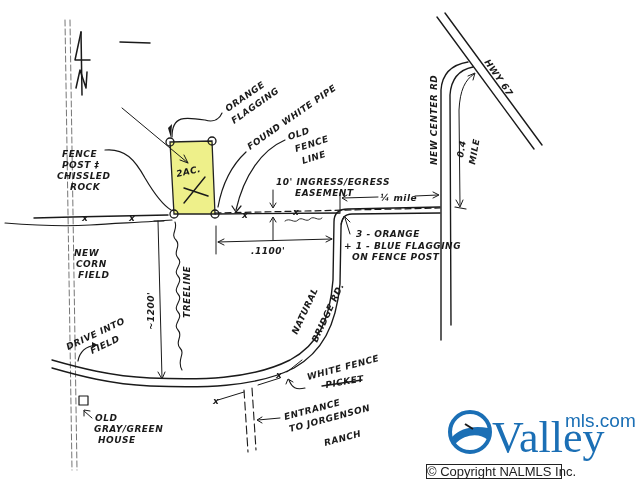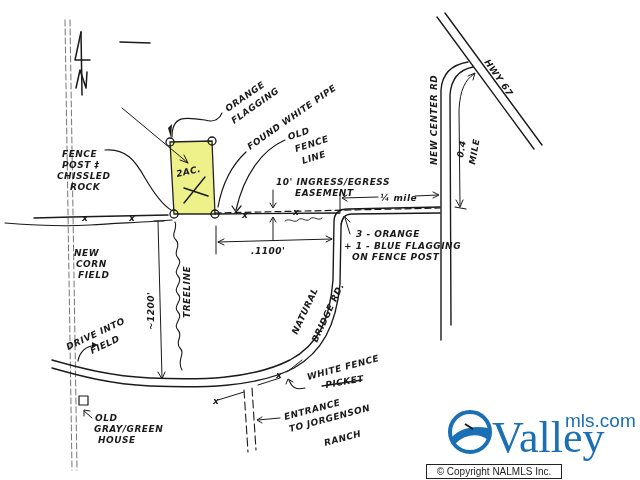--- a/index.html
+++ b/index.html
@@ -5,21 +5,21 @@
     html, body { margin: 0; padding: 0; background: #ffffff; }
     body { width: 640px; height: 480px; overflow: hidden; position: relative; font-family: "DejaVu Sans", sans-serif; }
     #map { position: absolute; left: 0; top: 0; width: 640px; height: 480px; }
     .ink { stroke: #1a1a1a; fill: none; stroke-linecap: round; stroke-linejoin: round; }
     .hand { font-family: "DejaVu Sans", sans-serif; font-style: italic; font-weight: bold; fill: #1a1a1a; font-size: 9px; letter-spacing: 0.5px; }
     .logo-text { font-family: "Liberation Serif", serif; fill: #1b6fb5; }
     .logo-small { font-family: "Liberation Sans", sans-serif; fill: #1b6fb5; }
     .copyright {
       position: absolute; left: 426px; top: 464px; width: 136px; height: 15px;
       border: 1px solid #222; background: #fff; box-sizing: border-box;
-      font-family: "Liberation Sans", sans-serif; font-size: 10px; color: #222;
+      font-family: "Liberation Sans", sans-serif; font-size: 13px; color: #222;
       line-height: 13px; text-align: center; white-space: nowrap;
     }
   </style>
 </head>
 <body>
 
 <svg id="map" viewBox="0 0 640 480" xmlns="http://www.w3.org/2000/svg">
 
   <g>
     <line class="ink" x1="65" y1="20" x2="72" y2="470" stroke-width="1" stroke-dasharray="6,3" opacity="0.6"></line>

